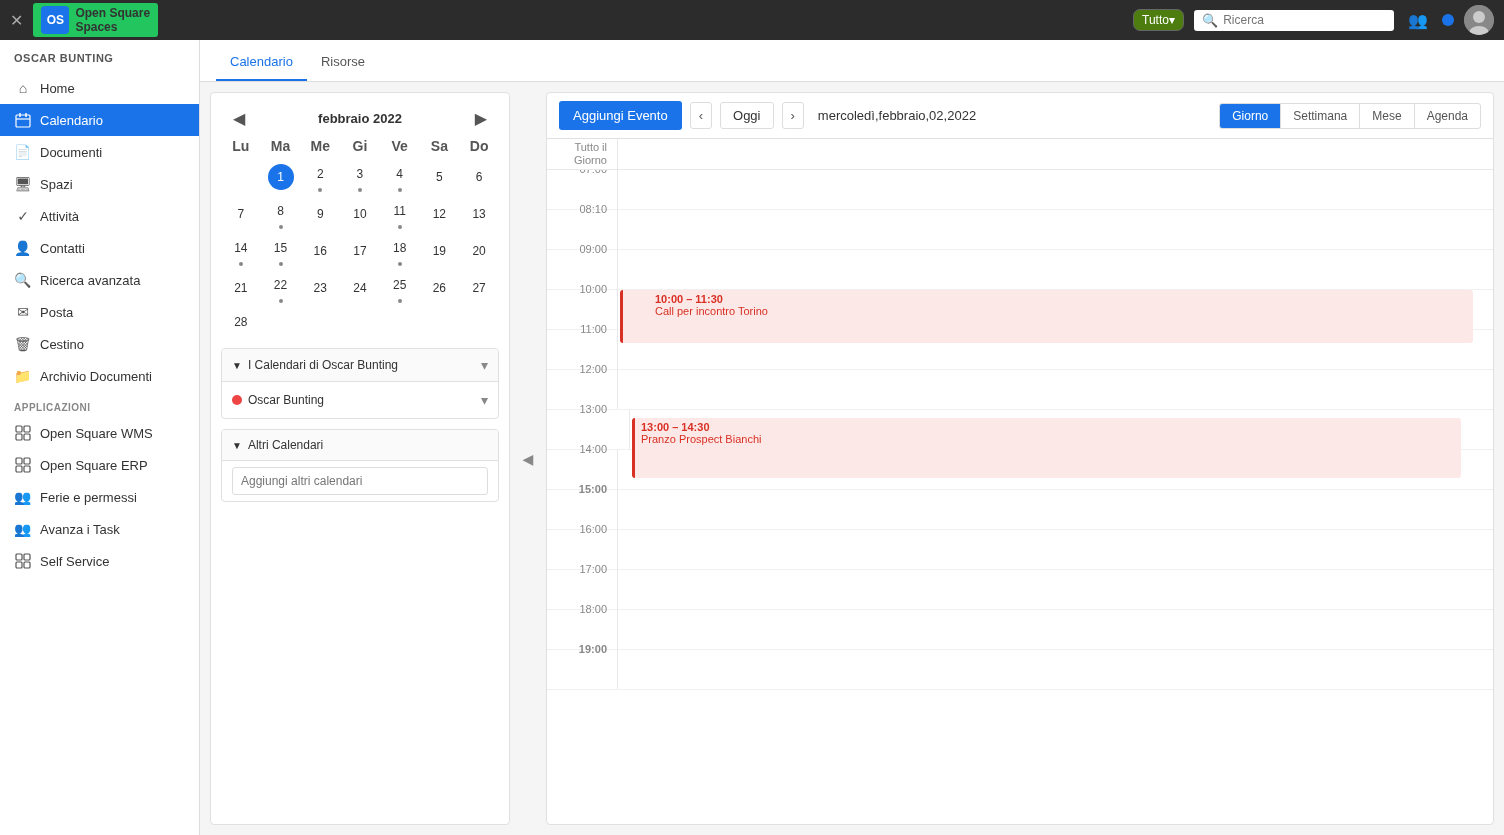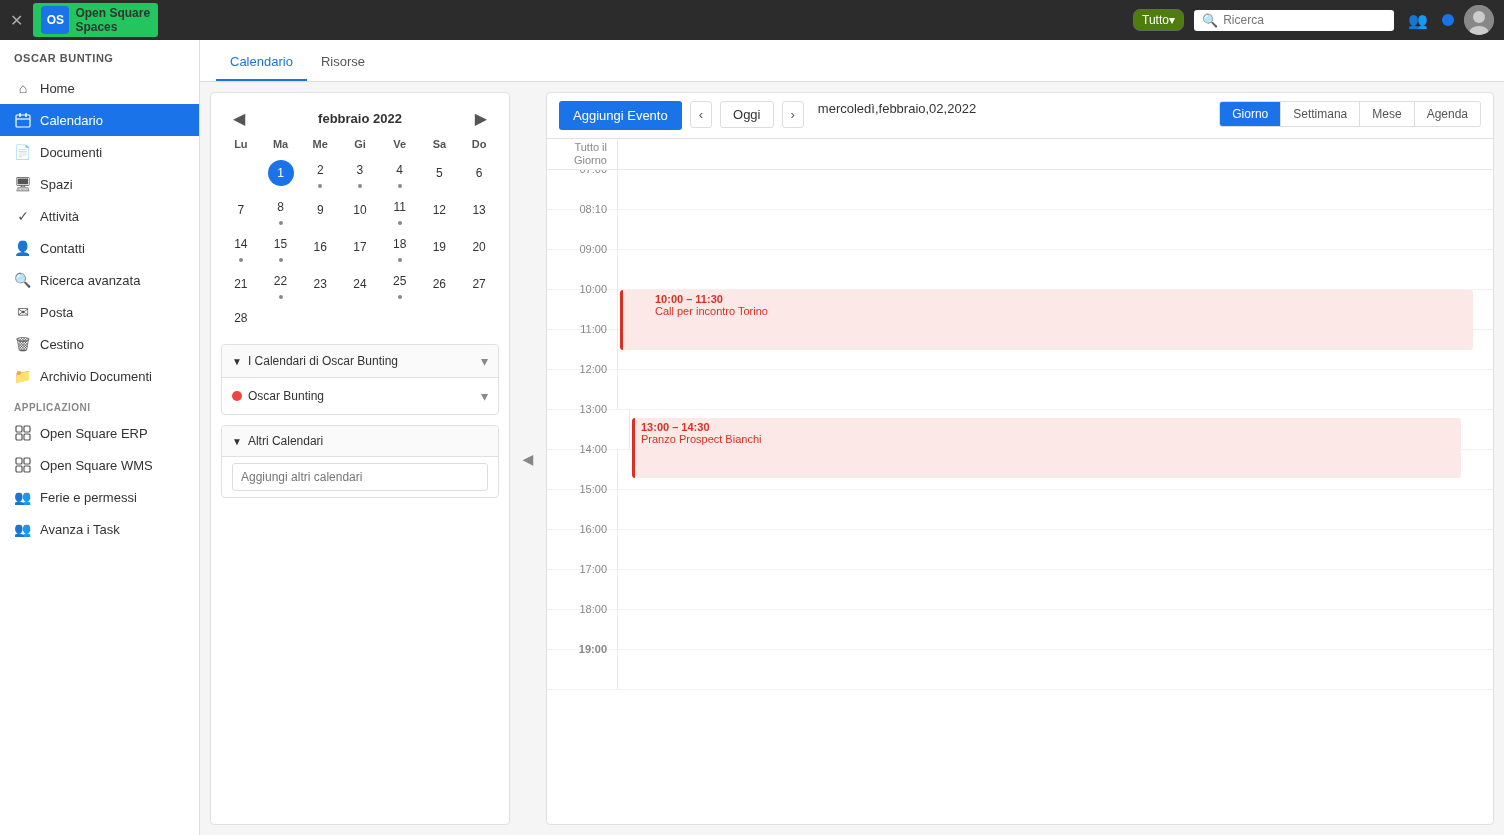--- a/index.html
+++ b/index.html
@@ -42,40 +42,40 @@
     .calendar-content { display: flex; flex: 1; overflow: hidden; padding: 10px; gap: 10px; }
 
     
     .mini-cal-panel { width: 300px; flex-shrink: 0; background: #fff; border-radius: 4px; border: 1px solid #e0e0e0; padding: 10px; display: flex; flex-direction: column; gap: 10px; overflow-y: auto; }
 
     .mini-cal { width: 100%; }
     .mini-cal-header { display: flex; align-items: center; justify-content: space-between; padding: 4px 6px; }
     .mini-cal-nav { background: none; border: none; cursor: pointer; color: #555; font-size: 16px; padding: 2px 6px; border-radius: 3px; }
     .mini-cal-title { font-size: 13px; font-weight: 600; color: #333; }
     .mini-cal-grid { width: 100%; border-collapse: collapse; }
-    .mini-cal-grid th { font-size: 11px; color: #555; text-align: center; padding: 4px 2px; font-weight: 600; width: 36px; }
+    .mini-cal-grid th { font-size: 14px; color: #555; text-align: center; padding: 4px 2px; font-weight: 600; width: 36px; }
     .mini-cal-grid td { text-align: center; padding: 3px 2px; cursor: pointer; font-size: 12px; color: #333; position: relative; }
     .day-cell { width: 26px; height: 26px; display: flex; align-items: center; justify-content: center; border-radius: 50%; margin: 0 auto; cursor: pointer; }
     .day-cell.today { background: #1a73e8; color: #fff; border-radius: 50%; }
     .day-dot { width: 4px; height: 4px; border-radius: 50%; background: #888; margin: 1px auto 0; }
 
     
     .cal-list-section { border: 1px solid #e0e0e0; border-radius: 4px; overflow: hidden; }
     .cal-list-header { display: flex; align-items: center; justify-content: space-between; padding: 8px 10px; background: #fafafa; border-bottom: 1px solid #e0e0e0; font-size: 12px; cursor: pointer; }
     .cal-list-header-left { display: flex; align-items: center; gap: 6px; color: #333; font-weight: 500; }
     .cal-list-body { padding: 6px 10px; }
     .cal-list-item { display: flex; align-items: center; justify-content: space-between; padding: 4px 0; }
     .cal-list-item-left { display: flex; align-items: center; gap: 6px; font-size: 12px; color: #333; }
     .cal-dot { width: 10px; height: 10px; border-radius: 50%; flex-shrink: 0; }
     .add-calendar-input { width: 100%; border: 1px solid #ddd; border-radius: 3px; padding: 6px 8px; font-size: 12px; color: #aaa; outline: none; cursor: pointer; }
 
     
     .main-cal-view { flex: 1; background: #fff; border-radius: 4px; border: 1px solid #e0e0e0; display: flex; flex-direction: column; overflow: hidden; }
 
-    .cal-toolbar { display: flex; align-items: flex-start; padding: 8px 12px; gap: 8px; border-bottom: 1px solid #e0e0e0; }
+    .cal-toolbar { display: flex; align-items: center; padding: 8px 12px; gap: 8px; border-bottom: 1px solid #e0e0e0; }
     .btn-add-event { background: #1a73e8; color: #fff; border: none; border-radius: 3px; padding: 7px 14px; font-size: 13px; cursor: pointer; font-weight: 500; }
     .btn-nav { background: none; border: 1px solid #ddd; border-radius: 3px; padding: 5px 8px; cursor: pointer; color: #555; font-size: 13px; }
     .btn-today { background: none; border: 1px solid #ddd; border-radius: 3px; padding: 5px 12px; cursor: pointer; color: #333; font-size: 13px; }
     .cal-date-title { font-size: 13px; color: #333; margin-left: 6px; flex: 1; }
     .view-buttons { display: flex; border: 1px solid #ddd; border-radius: 3px; overflow: hidden; }
     .view-btn { background: none; border: none; border-right: 1px solid #ddd; padding: 5px 12px; cursor: pointer; font-size: 12px; color: #555; }
     .view-btn:last-child { border-right: none; }
     .view-btn.active { background: #1a73e8; color: #fff; font-weight: 500; }
 
     
@@ -189,40 +189,51 @@
 
     <div class="sidebar-item">
       <span class="sidebar-icon">
         <svg width="16" height="16" viewBox="0 0 16 16">
             <rect x="1" y="1" width="6" height="6" rx="1" fill="none" stroke="#555" stroke-width="1.2"></rect>
             <rect x="9" y="1" width="6" height="6" rx="1" fill="none" stroke="#555" stroke-width="1.2"></rect>
             <rect x="1" y="9" width="6" height="6" rx="1" fill="none" stroke="#555" stroke-width="1.2"></rect>
             <rect x="9" y="9" width="6" height="6" rx="1" fill="none" stroke="#555" stroke-width="1.2"></rect>
           </svg>
       </span>
-      <span>Open Square ERP</span>
+      <span>Open Square WMS</span>
     </div>
     <div class="sidebar-item">
       <span class="sidebar-icon">
         <svg width="16" height="16" viewBox="0 0 16 16">
             <rect x="1" y="1" width="6" height="6" rx="1" fill="none" stroke="#555" stroke-width="1.2"></rect>
             <rect x="9" y="1" width="6" height="6" rx="1" fill="none" stroke="#555" stroke-width="1.2"></rect>
             <rect x="1" y="9" width="6" height="6" rx="1" fill="none" stroke="#555" stroke-width="1.2"></rect>
             <rect x="9" y="9" width="6" height="6" rx="1" fill="none" stroke="#555" stroke-width="1.2"></rect>
           </svg>
       </span>
-      <span>Open Square WMS</span>
+      <span>Open Square ERP</span>
     </div>
     <div class="sidebar-item">
       <span class="sidebar-icon">👥</span>
       <span>Ferie e permessi</span>
     </div>
     <div class="sidebar-item">
       <span class="sidebar-icon">👥</span>
       <span>Avanza i Task</span>
+    </div>
+    <div class="sidebar-item">
+      <span class="sidebar-icon">
+        <svg width="16" height="16" viewBox="0 0 16 16">
+            <rect x="1" y="1" width="6" height="6" rx="1" fill="none" stroke="#555" stroke-width="1.2"></rect>
+            <rect x="9" y="1" width="6" height="6" rx="1" fill="none" stroke="#555" stroke-width="1.2"></rect>
+            <rect x="1" y="9" width="6" height="6" rx="1" fill="none" stroke="#555" stroke-width="1.2"></rect>
+            <rect x="9" y="9" width="6" height="6" rx="1" fill="none" stroke="#555" stroke-width="1.2"></rect>
+          </svg>
+      </span>
+      <span>Self Service</span>
     </div>
   </div>
 
   <div class="content-area">
 
     <div class="content-tabs">
       <div class="tab active">Calendario</div>
       <div class="tab">Risorse</div>
     </div>
 
@@ -435,21 +446,21 @@
                 <div style="width: 18px; flex-shrink: 0;"></div>
               </div>
               <div class="time-slot-row" style="position: relative;">
                 <div class="time-slot-label">09:00</div>
                 <div class="time-slot-cell"></div>
                 <div style="width: 18px; flex-shrink: 0;"></div>
               </div>
               <div class="time-slot-row" style="position: relative;">
                 <div class="time-slot-label">10:00</div>
                 <div class="time-slot-cell" style="position: relative;">
-                  <div class="event-block red" style="height: 60px; position: absolute; top: 0px; left: 2px; right: 2px; z-index: 2; padding-left: 32px;">
+                  <div class="event-block red" style="height: 53px; position: absolute; top: 0px; left: 2px; right: 2px; z-index: 2; padding-left: 32px;">
                     <div class="event-time">10:00 – 11:30</div>
                     <div class="event-title">Call per incontro Torino</div>
                   </div>
                 </div>
                 <div style="width: 18px; flex-shrink: 0;"></div>
               </div>
               <div class="time-slot-row" style="position: relative;">
                 <div class="time-slot-label">11:00</div>
                 <div class="time-slot-cell"></div>
                 <div style="width: 18px; flex-shrink: 0;"></div>
@@ -467,21 +478,21 @@
                     <div class="event-title">Pranzo Prospect Bianchi</div>
                   </div>
                 </div>
                 <div style="width: 18px; flex-shrink: 0;"></div>
               </div>
               <div class="time-slot-row" style="position: relative;">
                 <div class="time-slot-label">14:00</div>
                 <div class="time-slot-cell"></div>
                 <div style="width: 18px; flex-shrink: 0;"></div>
               </div>
-              <div class="time-slot-row" style="position: relative;">
+              <div class="time-slot-row" style="position: relative; font-weight: bold;">
                 <div class="time-slot-label">15:00</div>
                 <div class="time-slot-cell"></div>
                 <div style="width: 18px; flex-shrink: 0;"></div>
               </div>
               <div class="time-slot-row" style="position: relative;">
                 <div class="time-slot-label">16:00</div>
                 <div class="time-slot-cell"></div>
                 <div style="width: 18px; flex-shrink: 0;"></div>
               </div>
               <div class="time-slot-row" style="position: relative;">

